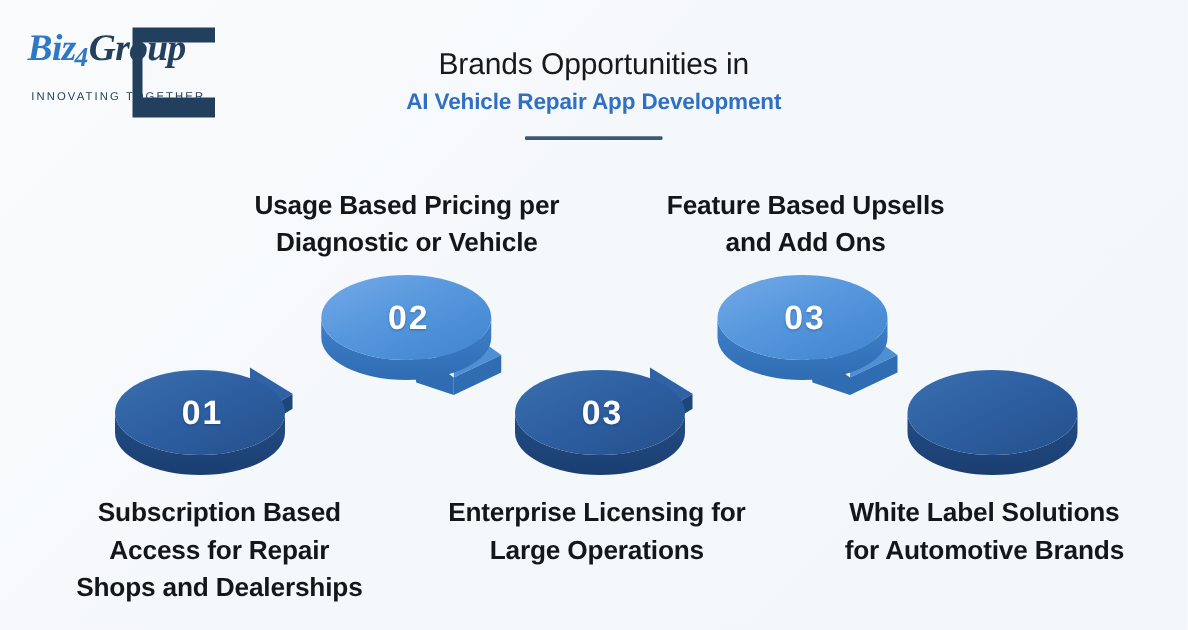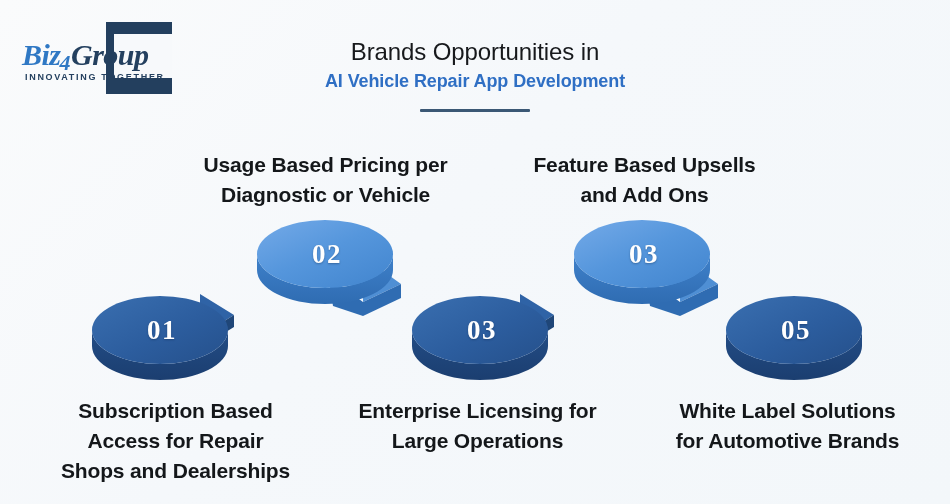--- a/index.html
+++ b/index.html
@@ -42,21 +42,21 @@
     position: absolute;
     left: 96px;
     top: 18px;
     width: 58px;
     height: 44px;
     background: #f7f9fb;
   }
   .logo-text {
     position: absolute;
     left: 4px;
-    top: 22px;
+    top: 6px;
     font-family: "Liberation Serif", serif;
     font-size: 30px;
     font-style: italic;
     font-weight: 700;
     letter-spacing: -0.5px;
     white-space: nowrap;
     z-index: 4;
   }
   .logo-biz { color: #2f78c4; }
   .logo-four {
@@ -68,21 +68,21 @@
   }
   .logo-group { color: #24405f; }
   .logo-tag {
     position: absolute;
     left: 7px;
     top: 56px;
     font-family: "Liberation Sans", sans-serif;
     font-size: 9px;
     letter-spacing: 1.7px;
     color: #24405f;
-    font-weight: 700;
+    font-weight: 400;
     z-index: 4;
     white-space: nowrap;
   }
 
   
   .heading {
     position: absolute;
     left: 0;
     top: 36px;
     width: 950px;
@@ -113,21 +113,20 @@
   }
 
   
   .step {
     position: absolute;
   }
   .disc {
     position: absolute;
     width: 136px;
     height: 96px;
-    font-family: Liberation Serif, serif;
   }
   .disc svg { display: block; overflow: visible; }
   .disc-num {
     position: absolute;
     left: 0;
     top: 0;
     width: 136px;
     height: 78px;
     display: flex;
     align-items: center;
@@ -300,18 +299,17 @@
             <stop offset="100%" stop-color="#25508b"></stop>
           </linearGradient>
           <linearGradient id="sideD5" x1="0" y1="0" x2="0" y2="1">
             <stop offset="0%" stop-color="#234d86"></stop>
             <stop offset="100%" stop-color="#1b3e70"></stop>
           </linearGradient>
         </defs>
         <path d="M4 48 A68 34 0 0 0 140 48 L140 64 A68 34 0 0 1 4 64 Z" fill="url(#sideD5)"></path>
         <ellipse cx="72" cy="48" rx="68" ry="34" fill="url(#topD5)"></ellipse>
       </svg>
-      <div class="disc-num" style="left:6px;top:14px;width:136px;height:68px;">05</div>
     </div>
   </div>
   <div class="caption cap-05">White Label Solutions for Automotive Brands</div>
 
 </div>
 
 </body></html>

